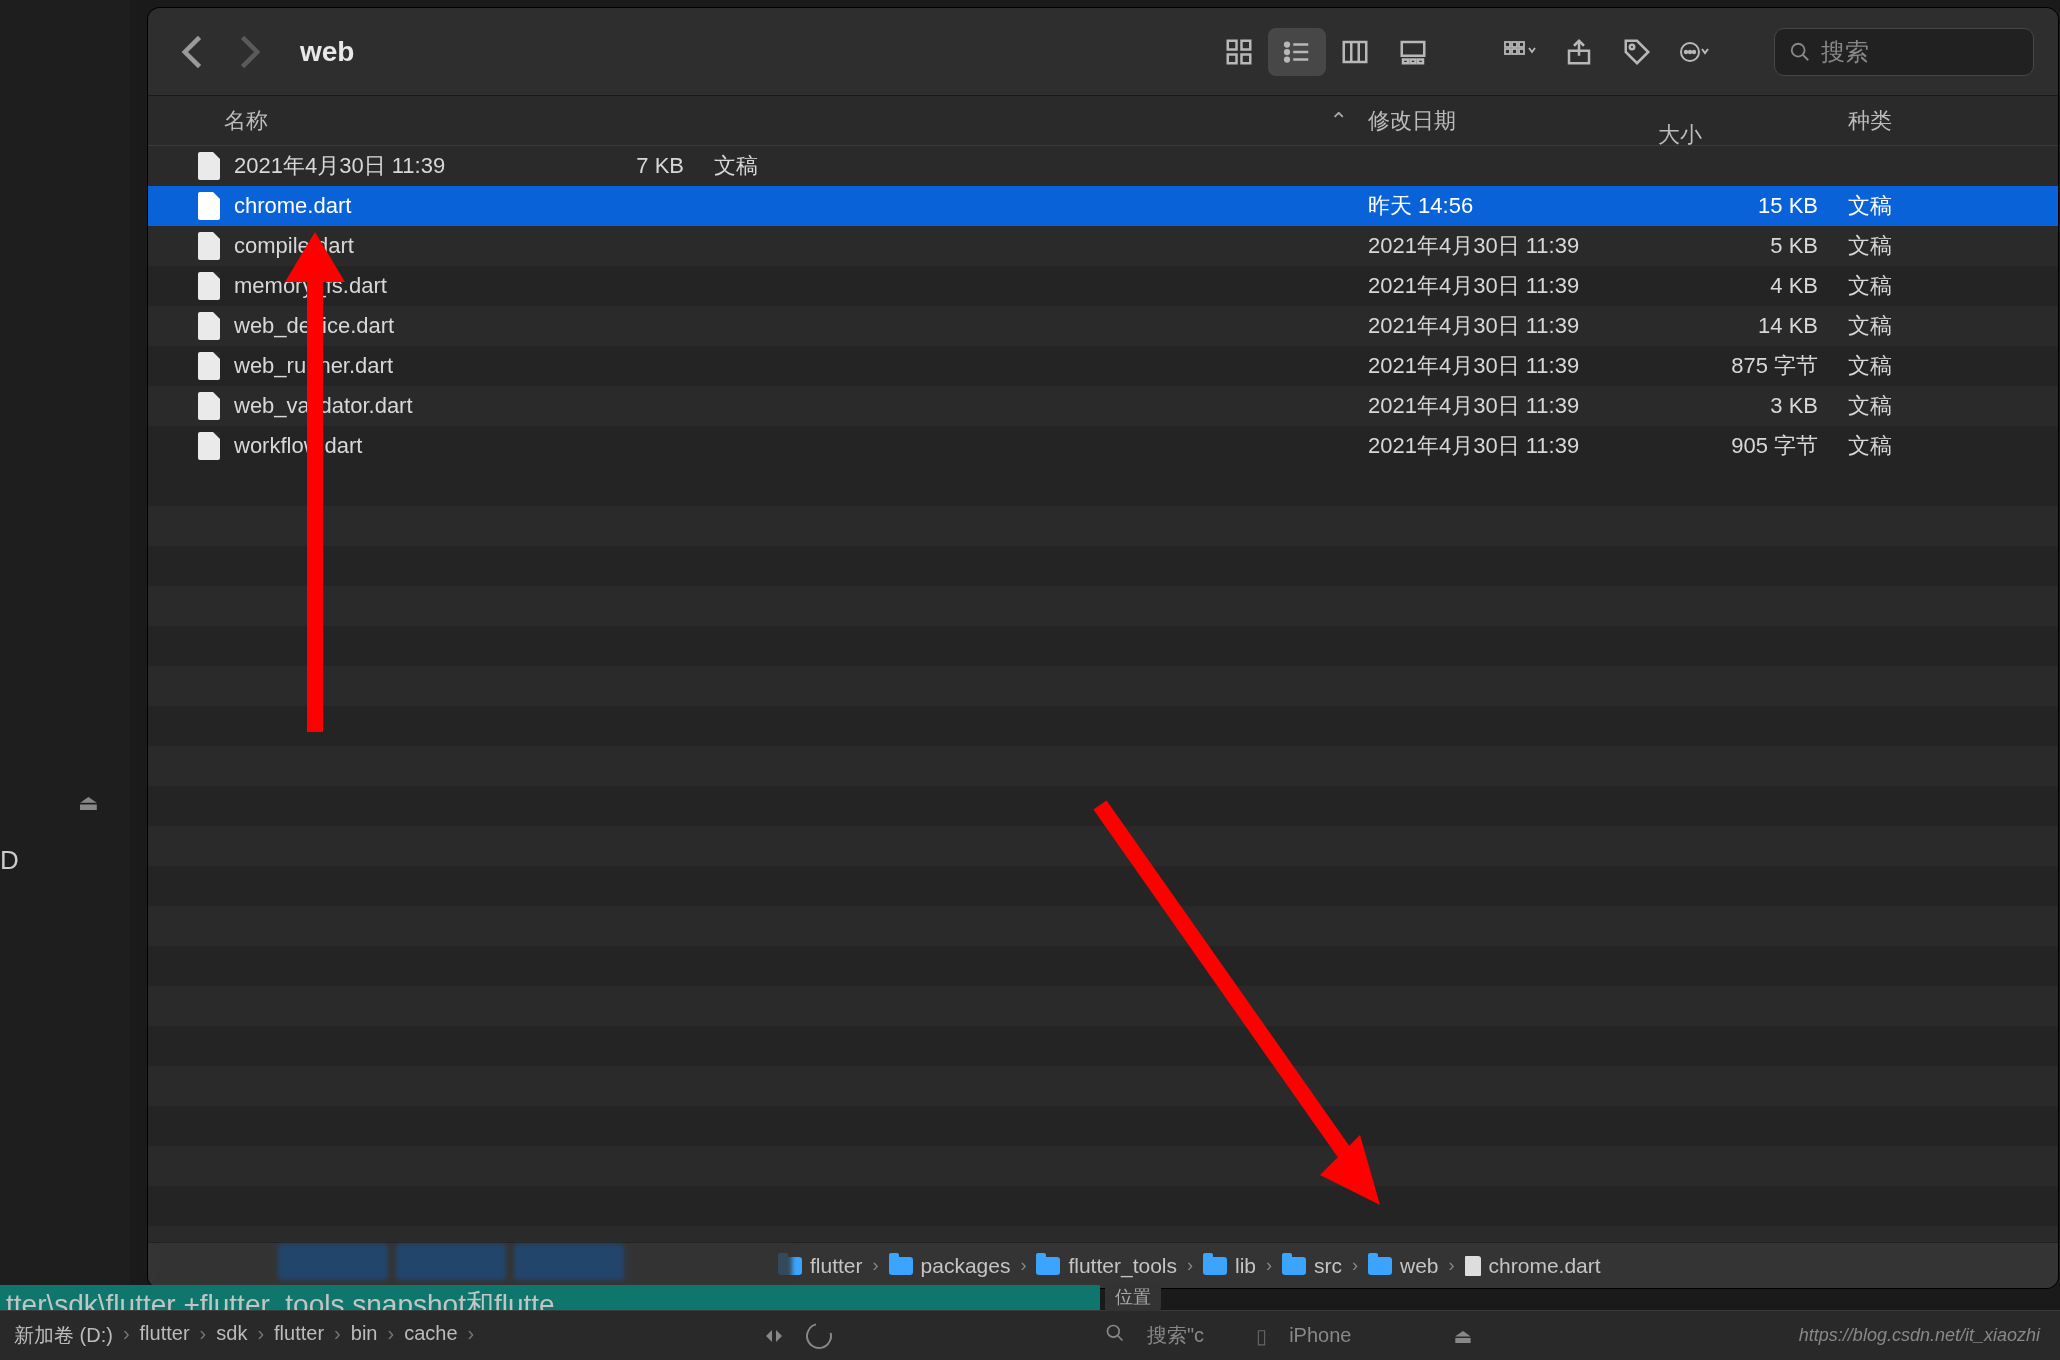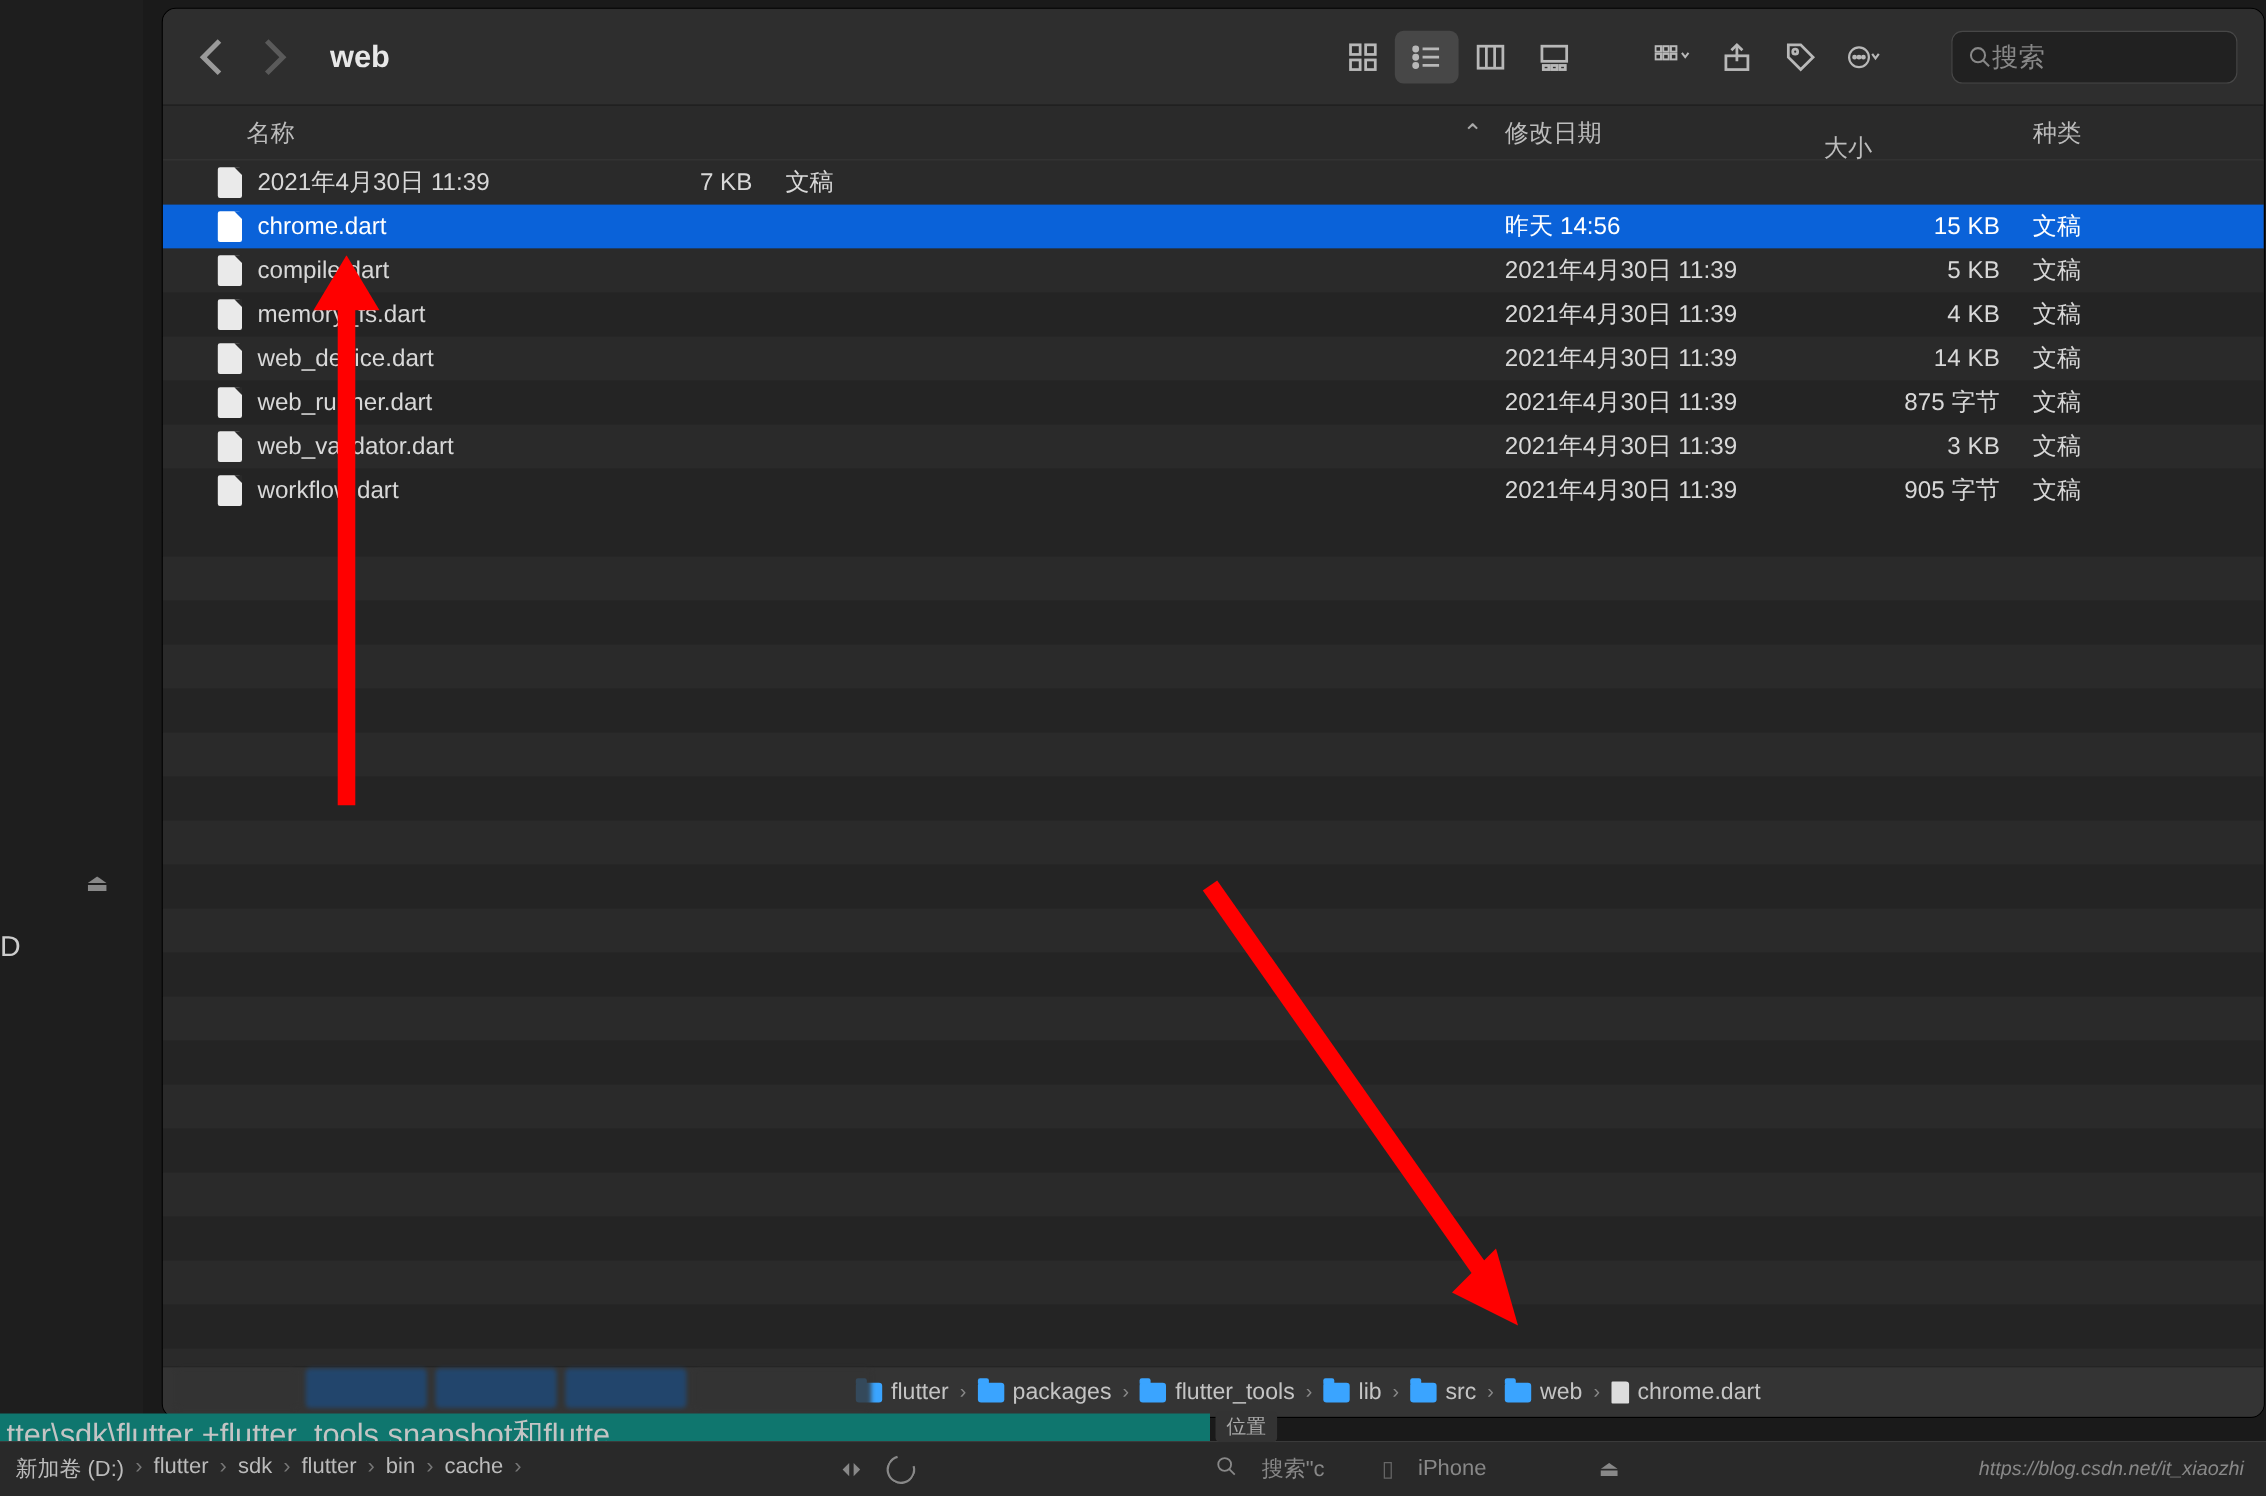--- a/index.html
+++ b/index.html
@@ -18,21 +18,21 @@
   .toolbar { display:flex; align-items:center; height:88px; padding:0 24px; gap:10px; background:#2e2e2e; border-bottom:1px solid #1a1a1a; }
   .nav-arrow { width:44px; height:44px; display:flex; align-items:center; justify-content:center; color:#9a9a9a; font-size:28px; font-weight:300; }
   .nav-arrow.dim { color:#5a5a5a; }
   .title { margin-left:20px; font-size:28px; font-weight:700; color:#e8e8e8; }
   .spacer { flex:1; }
   .tgroup { display:flex; gap:0; margin-right:40px; }
   .ticon { width:58px; height:48px; display:flex; align-items:center; justify-content:center; color:#b8b8b8; border-radius:8px; }
   .ticon.active { background:#474747; }
   .ticon svg { width:30px; height:30px; }
   .ticon.morebox svg { width:34px; height:22px; }
-  .searchbox { display:flex; align-items:center; width:260px; height:48px; background:#212121; border:1px solid #474747; border-radius:10px; padding:0 14px; color:#888; font-size:24px; }
+  .searchbox { display:flex; align-items:center; gap:10px; width:260px; height:48px; background:#212121; border:1px solid #474747; border-radius:10px; padding:0 14px; color:#888; font-size:24px; }
   .searchbox svg { width:22px; height:22px; }
 
   .headerrow { display:flex; align-items:center; height:50px; padding-left:76px; font-size:22px; color:#bcbcbc; border-bottom:1px solid #3a3a3a; }
   .col-name { flex:1; display:flex; align-items:flex-start; gap:10px;}
   .col-sort { margin-right:20px; color:#aaa; }
   .col-date { width:290px; }
   .col-size { width:190px; padding-right:30px;margin-top:29px;}
   .col-kind { width:210px; }
 
   .files { }

